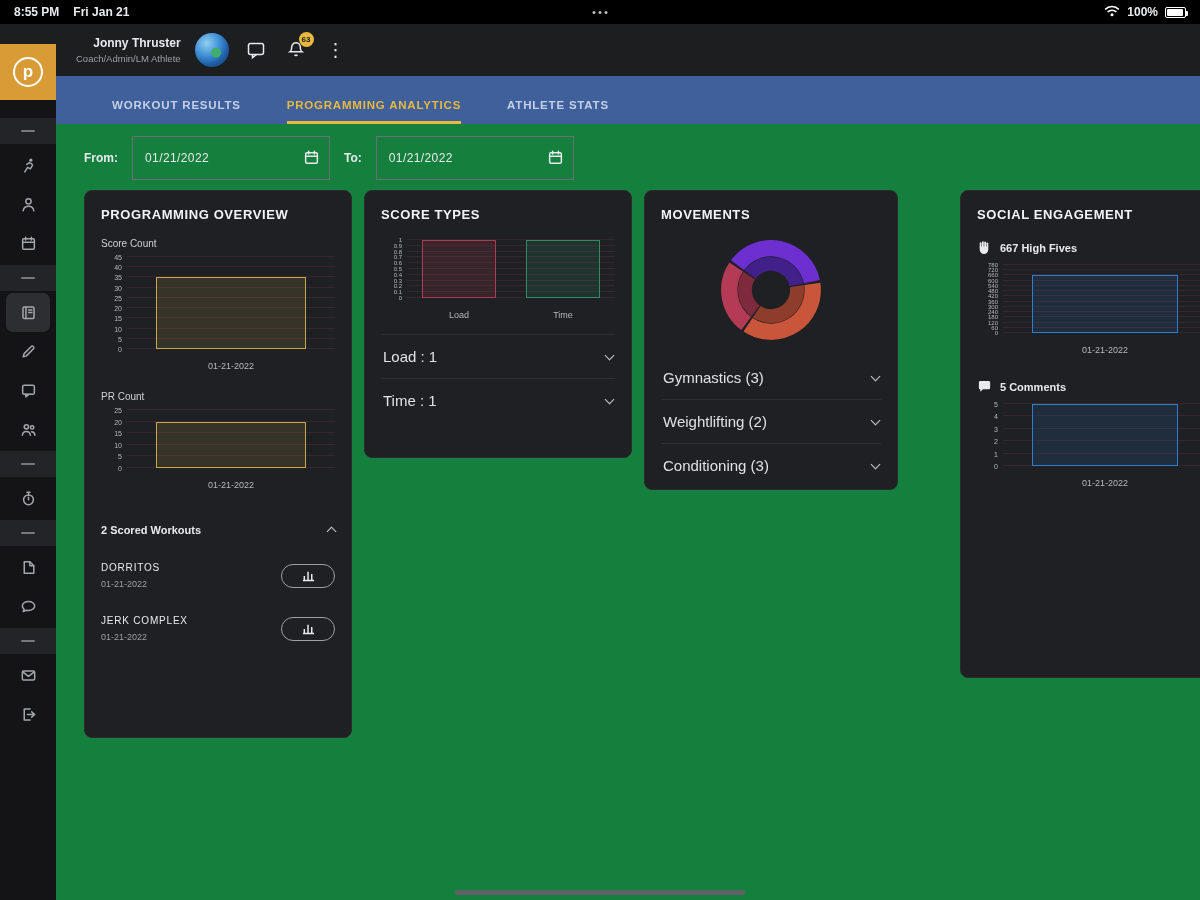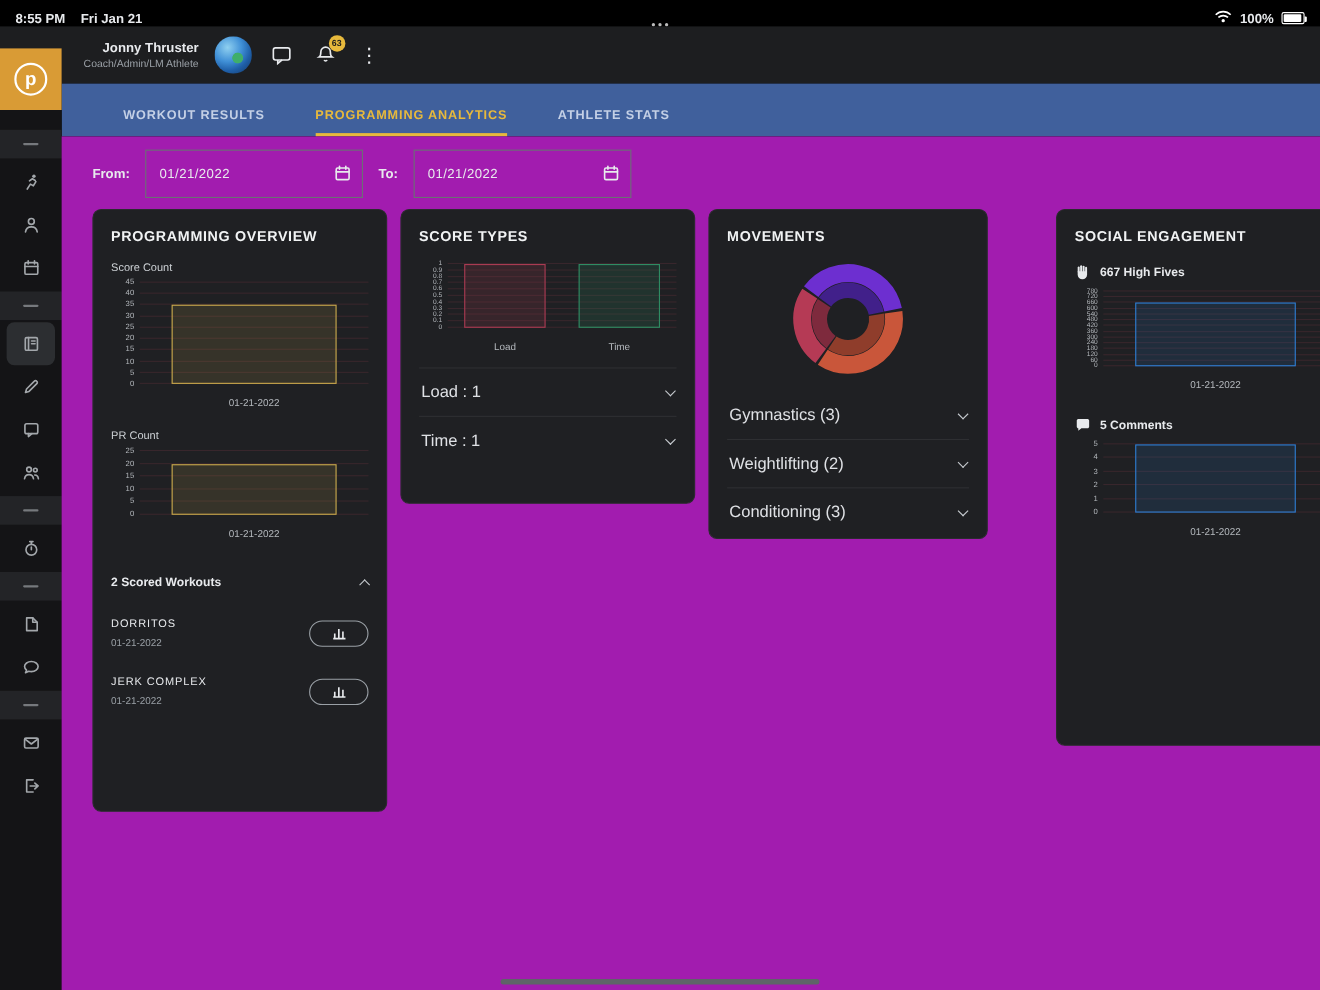--- a/index.html
+++ b/index.html
@@ -1,20 +1,20 @@
 <!DOCTYPE html>
 <html><head>
 <meta charset="utf-8">
 <style>
   *{box-sizing:border-box;margin:0;padding:0}
   html,body{width:1200px;height:900px}
   body{position:relative;background:#000;font-family:"Liberation Sans","DejaVu Sans",sans-serif;color:#e8eaed;overflow:hidden}
 
   
-  .status-bar{position:absolute;top:0;left:0;right:0;height:24px;background:#000;display:flex;align-items:flex-end;justify-content:space-between;padding:0 14px;font-size:12px;font-weight:bold}
+  .status-bar{position:absolute;top:0;left:0;right:0;height:24px;background:#000;display:flex;align-items:center;justify-content:space-between;padding:0 14px;font-size:12px;font-weight:bold}
   .sb-left{display:flex;gap:14px;align-items:center}
   .sb-center{position:absolute;left:50%;transform:translateX(-50%);display:flex;gap:3px}
   .sb-dot{width:3px;height:3px;border-radius:50%;background:#bbb}
   .sb-right{display:flex;gap:7px;align-items:center}
   .battery{position:relative;width:21px;height:11px;border:1px solid #fff;border-radius:2px}
   .battery .fill{position:absolute;top:1px;left:1px;bottom:1px;width:85%;background:#fff;border-radius:1px}
   .battery .tip{position:absolute;right:-3px;top:3px;width:2px;height:5px;background:#fff;border-radius:0 1px 1px 0}
 
   
   .app-header{position:absolute;top:24px;left:0;right:0;height:52px;background:#1d1e20;display:flex;align-items:center;justify-content:space-between;padding:0 16px 0 76px}
@@ -41,21 +41,21 @@
 
   
   .sidebar{position:absolute;top:100px;left:0;bottom:0;width:56px;background:#141416;display:flex;flex-direction:column;padding-top:16px}
   .side-item{height:39px;display:flex;align-items:center;justify-content:center}
   .side-item.active{background:#2c2e31;border-radius:7px;margin:0 6px}
   .side-div{height:26px;margin:2px 0;background:#232427;display:flex;align-items:center;justify-content:center}
   .side-div .dash{width:14px;height:2px;background:#76797d;border-radius:1px}
   .side-icon{stroke:#a3a7ab;fill:none;stroke-width:1.4;stroke-linecap:round;stroke-linejoin:round}
 
   
-  .content{position:absolute;top:124px;left:56px;right:0;bottom:0;background:#a21caf}
+  .content{position:absolute;top:124px;left:56px;right:0;bottom:0;background:#15803d}
 
   
   .filter-row{position:absolute;top:12px;left:28px;display:flex;align-items:center;gap:14px}
   .filter-label{font-size:12px;font-weight:bold}
   .date-field{position:relative;width:198px;height:44px}
   .date-field input{width:100%;height:100%;background:transparent;border:1px solid #6b6f75;border-radius:0;color:#e8eaed;font-size:12px;font-family:inherit;padding:0 36px 0 12px;letter-spacing:.4px}
   .cal-icon{position:absolute;right:10px;top:13px}
 
   
   .card{position:absolute;background:#1f2023;border:1px solid #2a2b2e;border-radius:8px;padding:16px;overflow:hidden}

